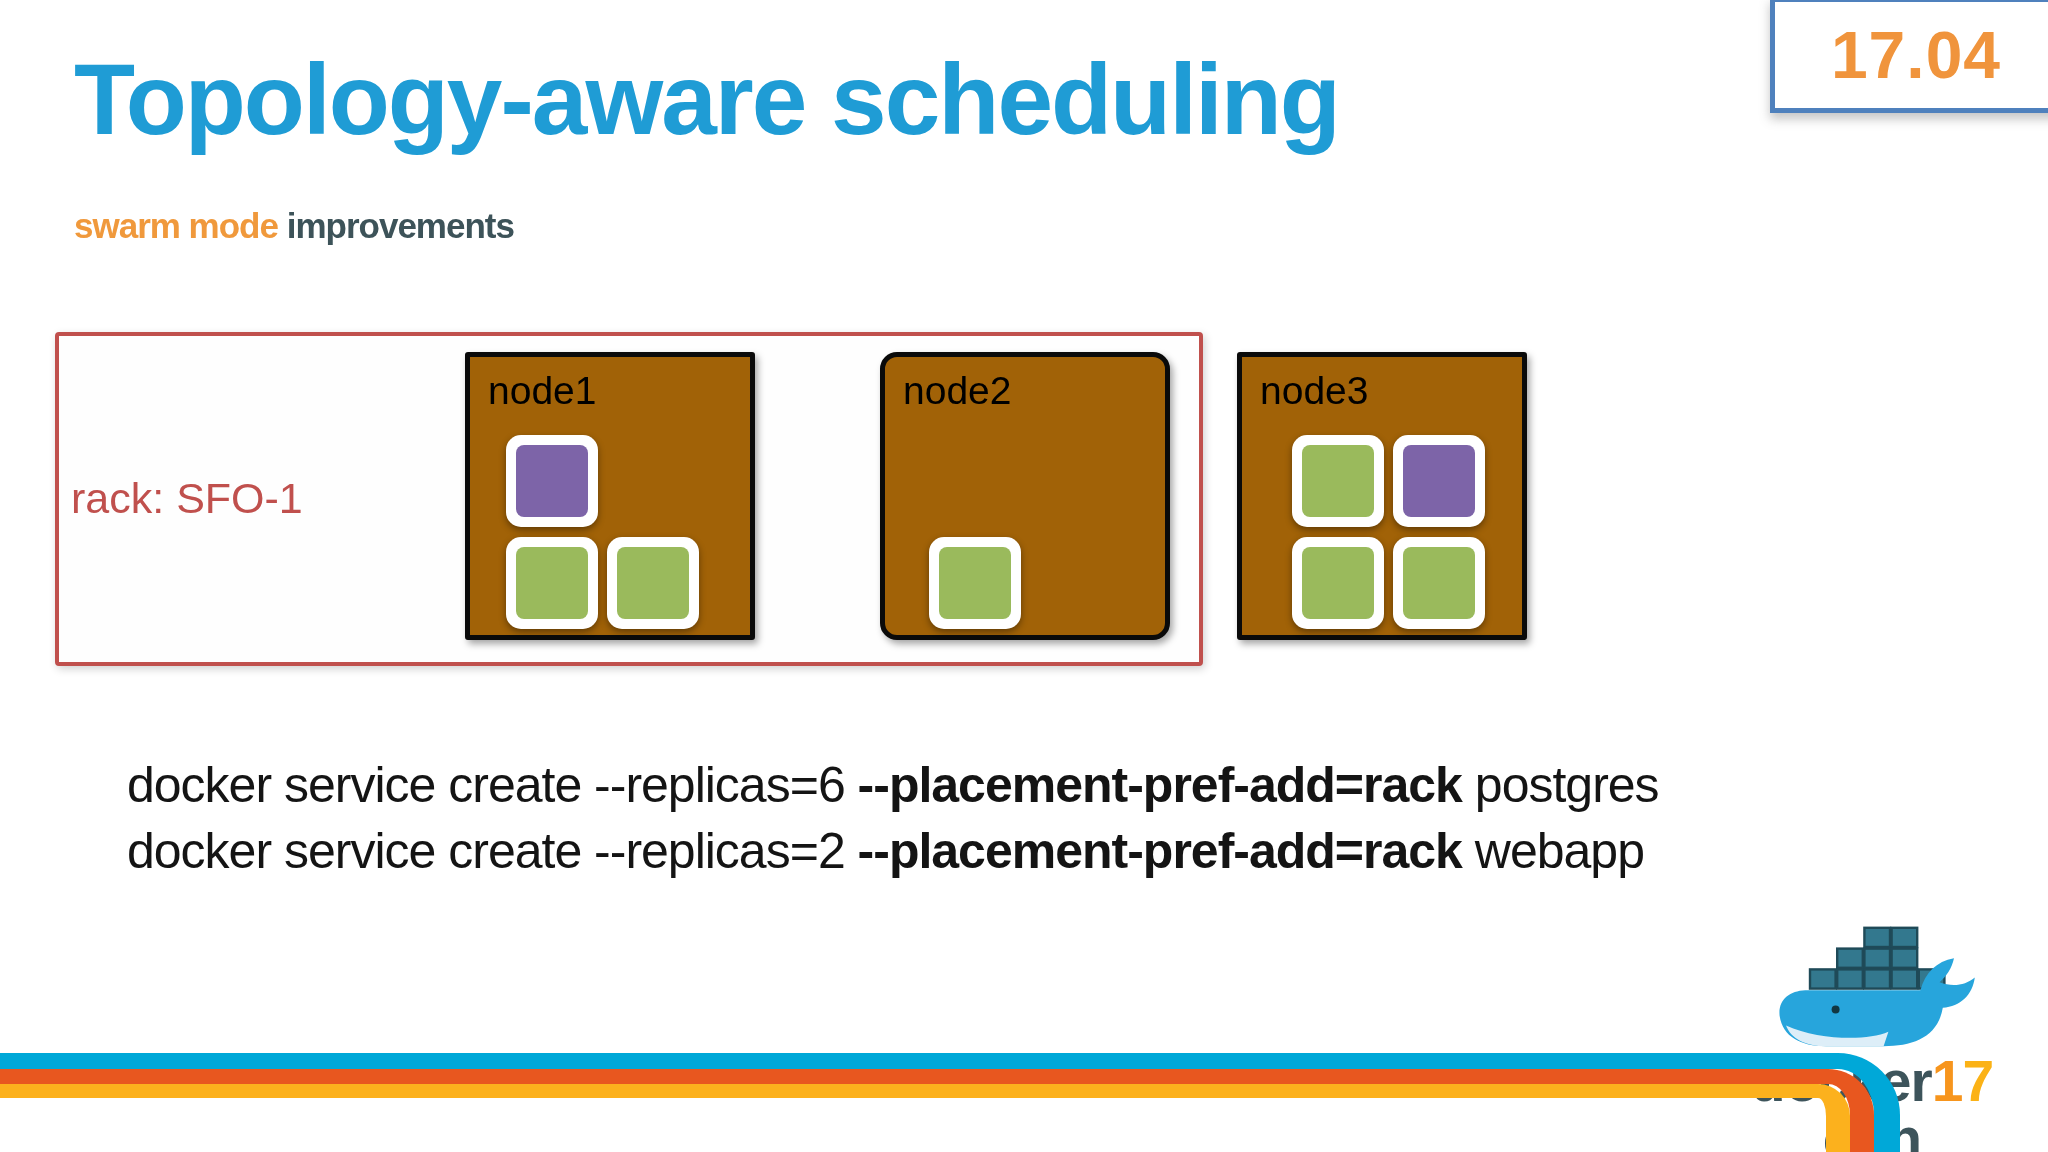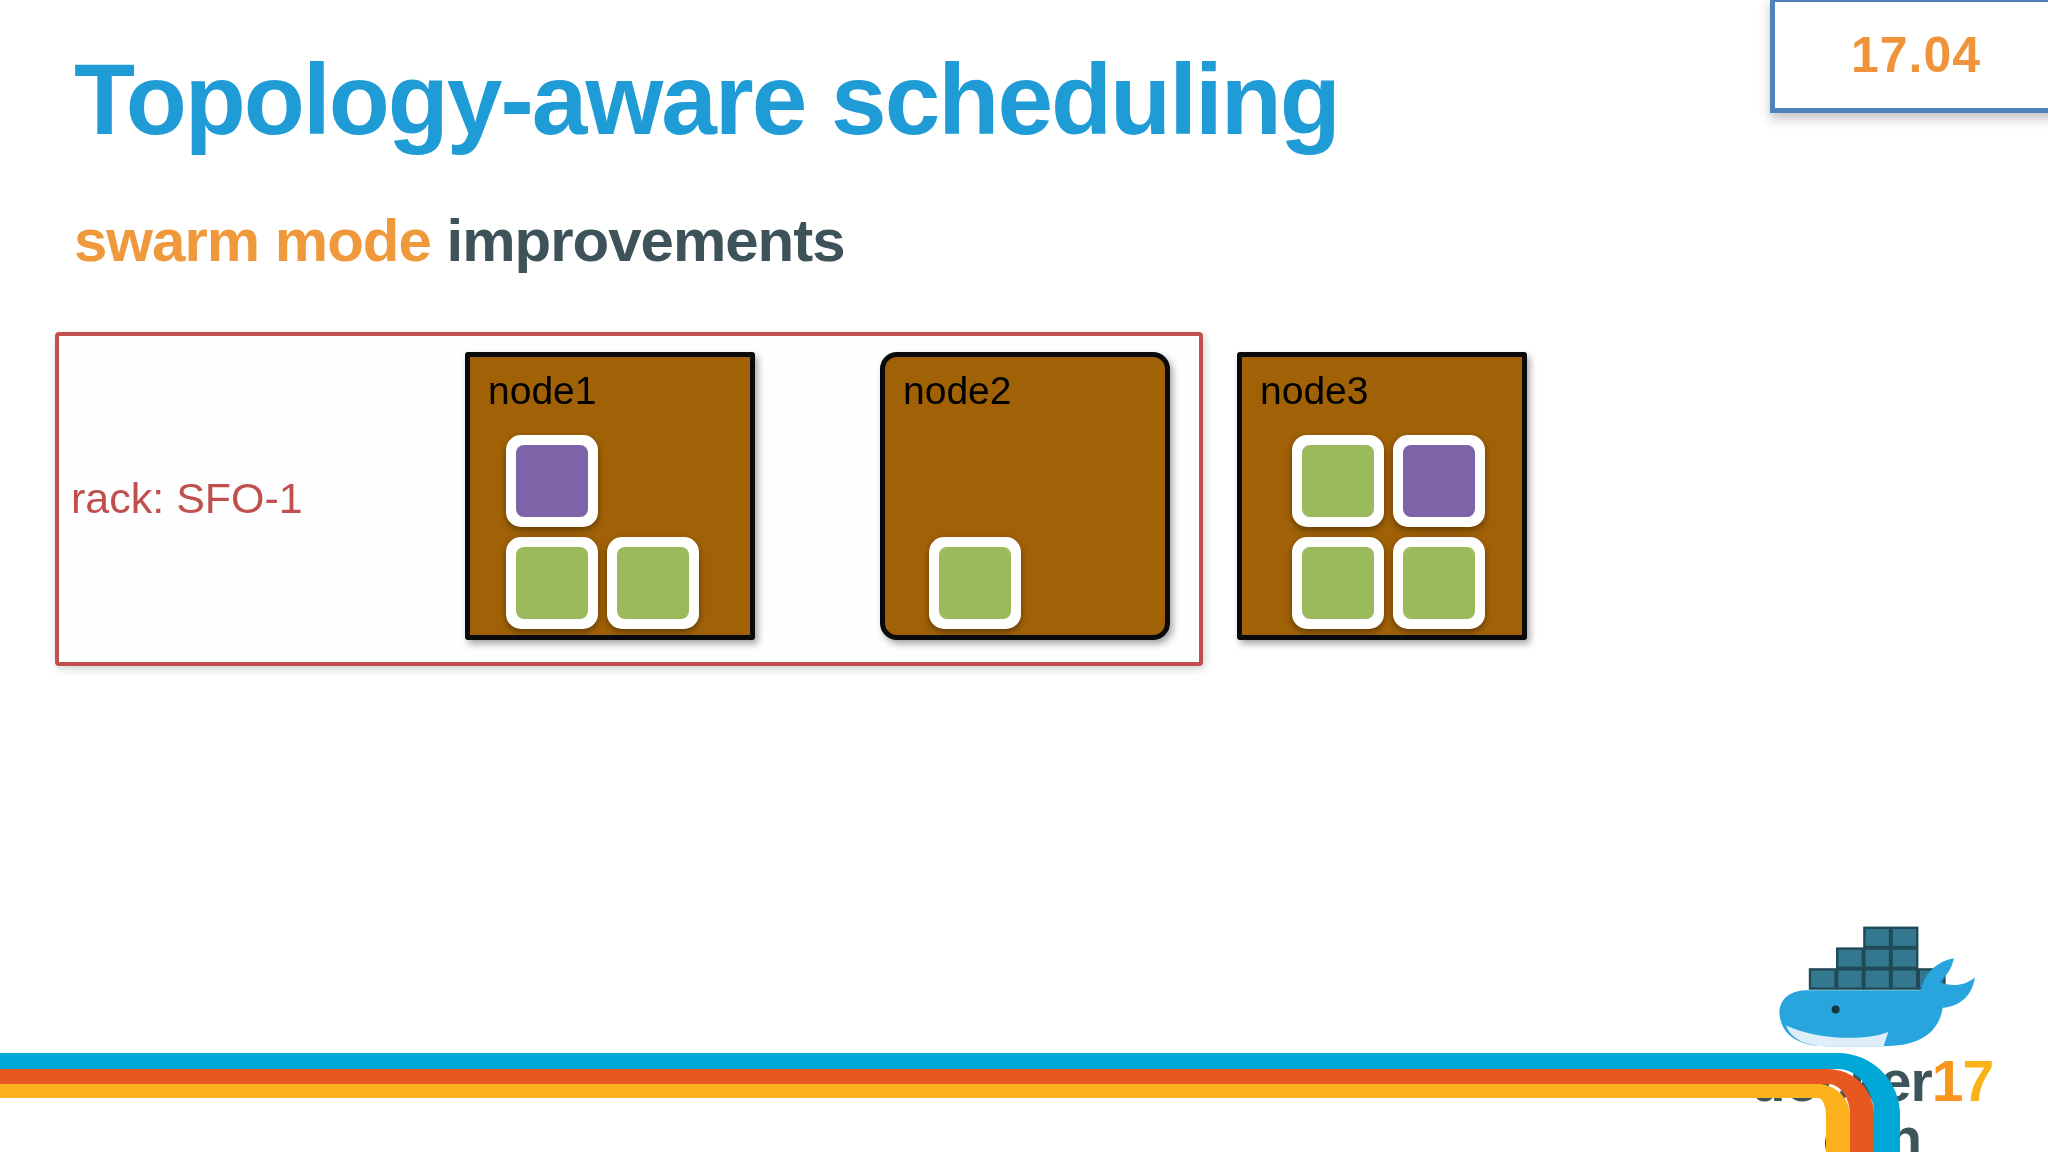--- a/index.html
+++ b/index.html
@@ -7,27 +7,27 @@
     position:relative;width:2048px;height:1152px;overflow:hidden;background:#ffffff;
     font-family:"Liberation Sans",sans-serif;
   }
   
   .badge{
     position:absolute;top:-3px;left:1770px;right:-14px;height:106px;
     background:#ffffff;border:5px solid var(--badge-border);
     box-shadow:0 6px 10px rgba(90,90,90,.35);
     display:flex;align-items:center;justify-content:center;
   }
-  .badge span{color:var(--badge-orange);font-size:50px;font-weight:700;letter-spacing:1px;}
+  .badge span{color:var(--badge-orange);font-size:66px;font-weight:700;letter-spacing:1px;}
   
   .title{
     position:absolute;left:70px;top:38px;margin:4px;
     font-size:100px;font-weight:700;letter-spacing:-2px;color:var(--title-blue);
   }
-  .subtitle{position:absolute;left:74px;top:206px;font-size:60px;font-weight:700;letter-spacing:-1px;}
+  .subtitle{position:absolute;left:74px;top:206px;font-size:35px;font-weight:700;letter-spacing:-1px;}
   .sub-orange{color:var(--subtitle-orange);}
   .sub-dark{color:var(--subtitle-dark);}
   
   .rack{
     position:absolute;top:332px;height:326px;border:4px solid var(--rack-red);
     border-radius:4px;background:#fefefe;box-shadow:2px 3px 8px rgba(0,0,0,.18);
   }
   .rack-1{left:55px;width:1140px;}
   .rack-2{left:1273px;width:717px;}
   .rack-label{position:absolute;top:138px;font-size:43px;color:var(--rack-red);white-space:nowrap;}
@@ -134,20 +134,24 @@
         </div>
         <div class="tile" style="left: 0px; top: 102px;">
           <div class="tile-inner" style="background: var(--tile-green);"></div>
         </div>
         <div class="tile" style="left: 101px; top: 102px;">
           <div class="tile-inner" style="background: var(--tile-green);"></div>
         </div>
       </div>
   </div>
 
+  <div class="commands">
+    <div class="cmd"><span>docker service create --replicas=6 </span><span class="b">--placement-pref-add=rack</span><span> postgres</span></div>
+    <div class="cmd"><span>docker service create --replicas=2 </span><span class="b">--placement-pref-add=rack</span><span> webapp</span></div>
+  </div>
 
   <div class="logo">
     <svg width="240" height="128" viewBox="0 0 300 160">
 
       <g fill="var(--container-teal)" stroke="#1f4a58" stroke-width="3">
         <rect x="128" y="6" width="32" height="24"></rect>
         <rect x="162" y="6" width="32" height="24"></rect>
         <rect x="94" y="32" width="32" height="24"></rect>
         <rect x="128" y="32" width="32" height="24"></rect>
         <rect x="162" y="32" width="32" height="24"></rect>

